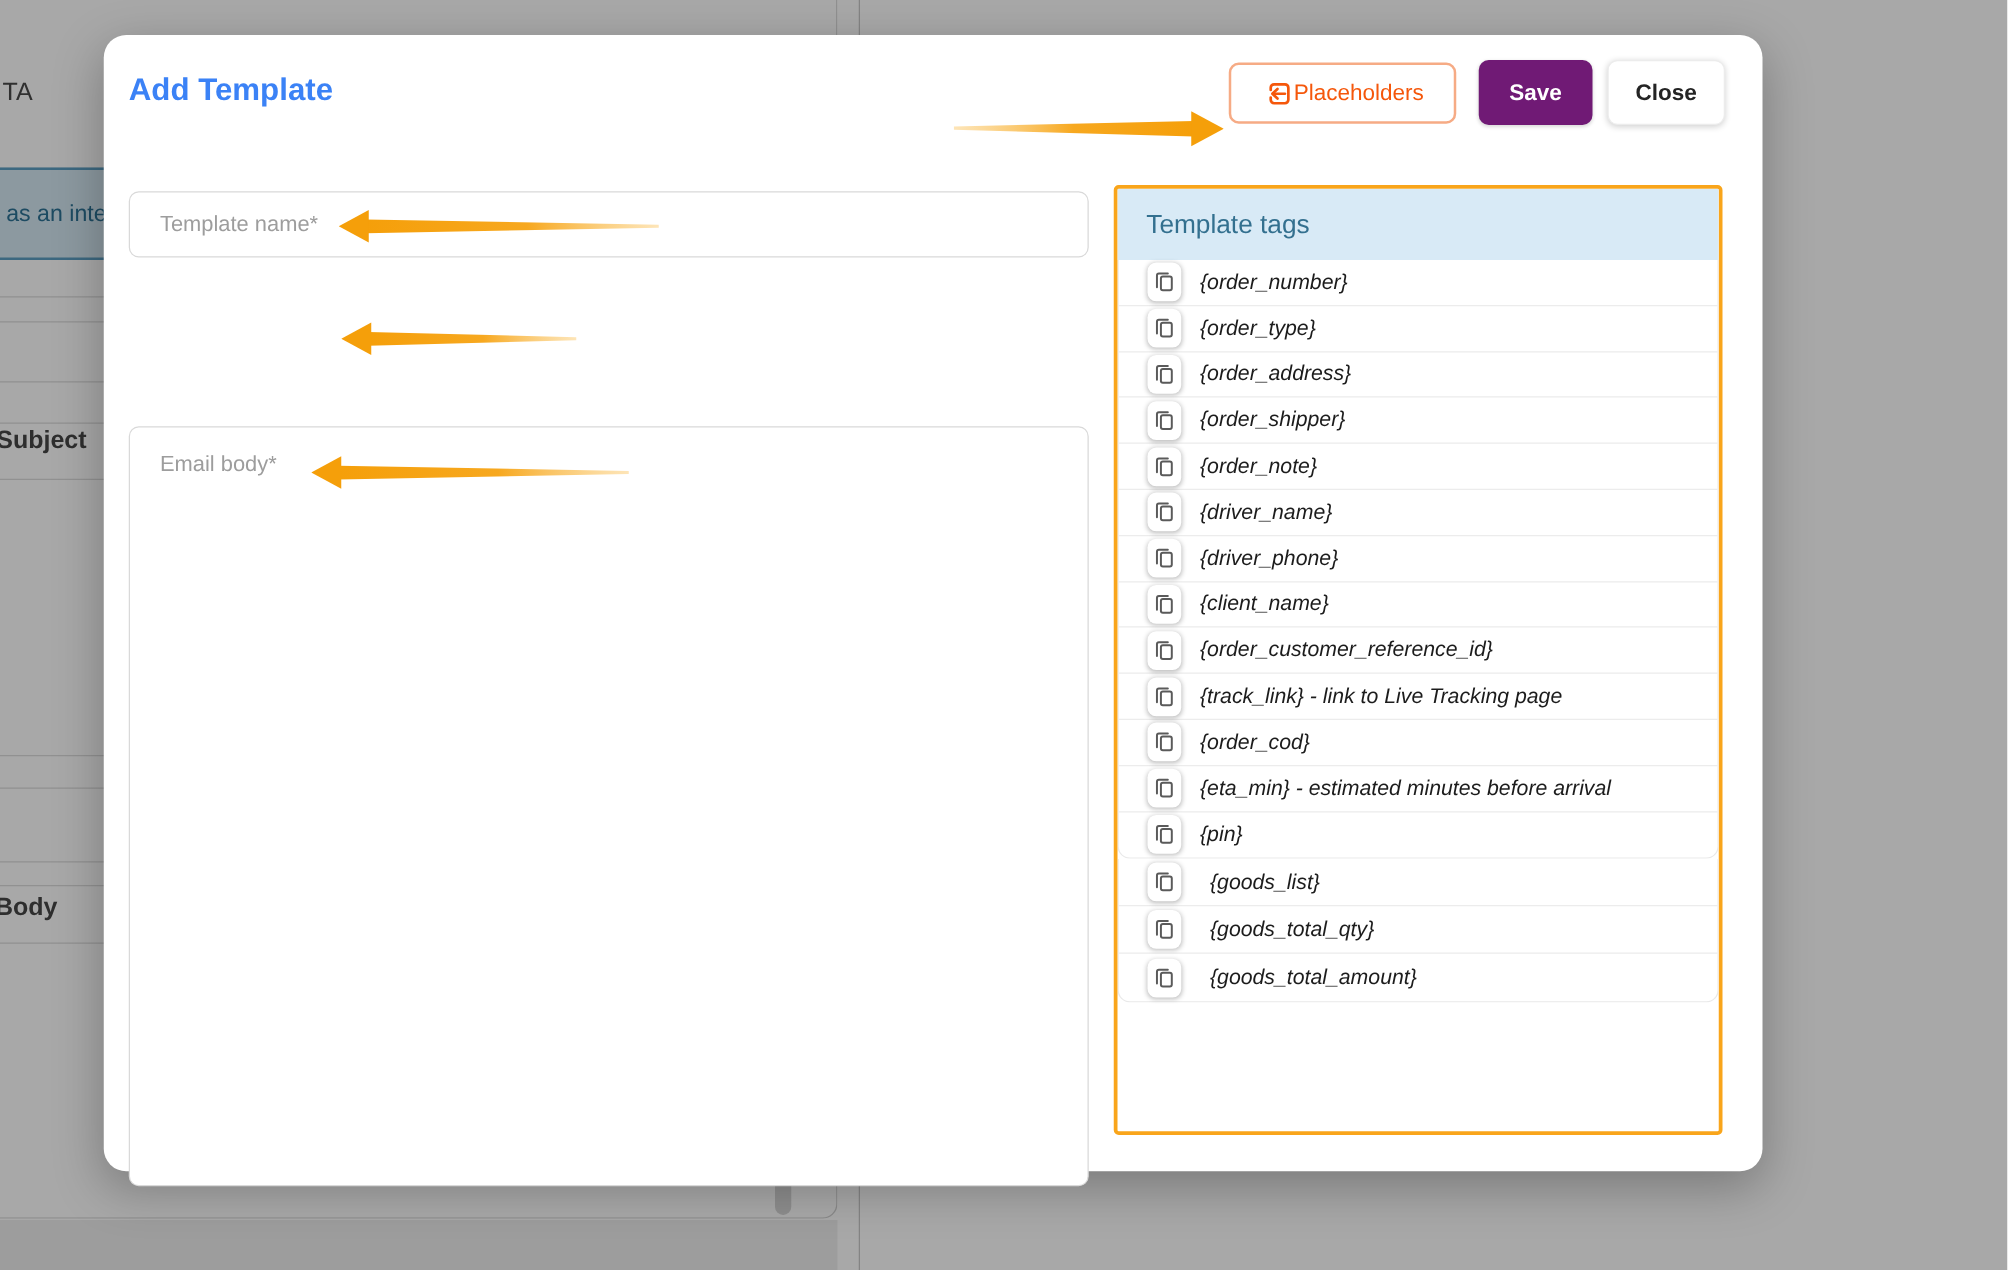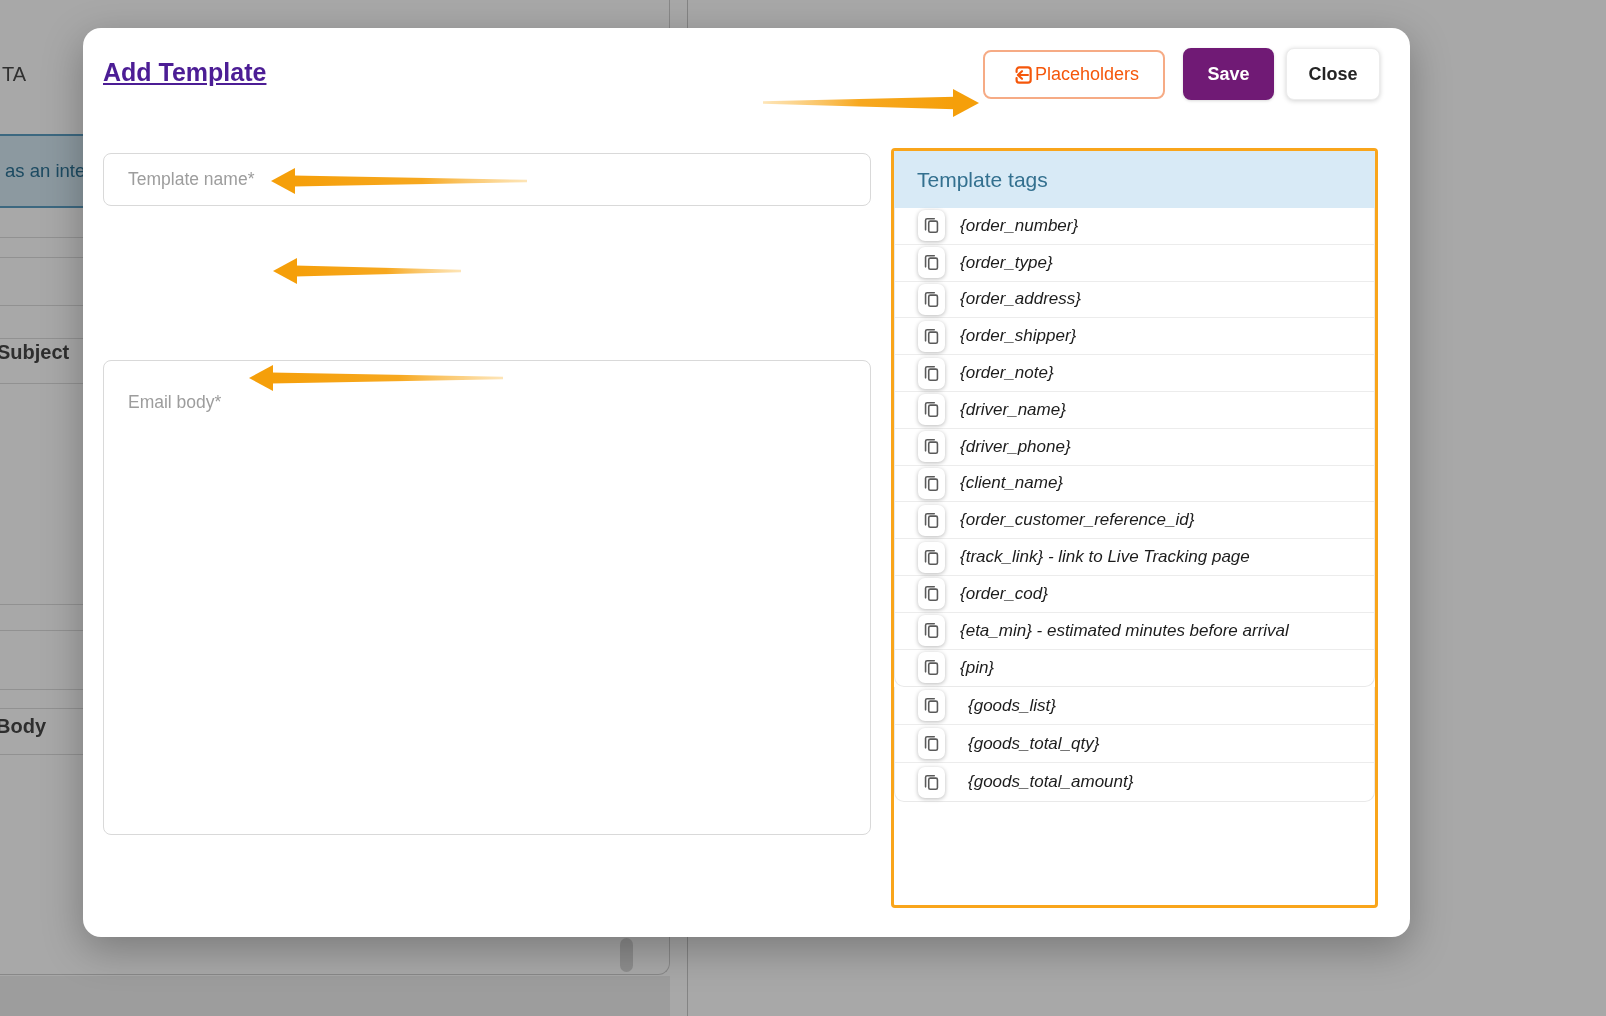--- a/index.html
+++ b/index.html
@@ -19,36 +19,36 @@
   .bg-line { position:absolute; left:0; width:670px; height:1px; background:#dcdcdc; }
   .bg-subject { position:absolute; left:-3px; top:341px; font-size:20px; font-weight:600; color:#474747; }
   .bg-body { position:absolute; left:-4px; top:715px; font-size:20px; font-weight:600; color:#474747; }
 
   
   .overlay { position:absolute; inset:0; background:rgba(0,0,0,0.34); z-index:5; }
 
   
   .modal { position:absolute; left:83px; top:28px; width:1327px; height:909px; background:#fff;
            border-radius:18px; box-shadow:0 12px 40px rgba(0,0,0,0.28); z-index:10; }
-  .modal-title { position:absolute; left:20px; top:30px; font-size:25px; font-weight:700; color:#4c1d95;text-decoration:underline; }
+  .modal-title { position:absolute; left:20px; top:30px; font-size:25px; font-weight:700; color:#3b82f6; }
 
   .btn { position:absolute; display:flex; align-items:center; justify-content:center; 
          border-radius:8px; font-size:18px; cursor:pointer; background:#fff; border:none; font-family:inherit; }
   .btn-placeholders { left:900px; top:22px; width:182px; height:49px; border:2px solid #f6ab85; color:#f5570b; font-weight:500; }
   .btn-save { left:1100px; top:20px; width:91px; height:52px; background:#701a75; color:#fff; font-weight:700;
               box-shadow:0 1px 3px rgba(0,0,0,0.15); }
   .btn-close { left:1203px; top:20px; width:94px; height:52px; color:#242424; font-weight:600;
                border:1px solid #ececec; box-shadow:0 1px 5px rgba(0,0,0,0.18); }
 
   .field { position:absolute; left:20px; width:768px; border:1px solid #d9d9d9; border-radius:8px;
            font-family:inherit; font-size:17.5px; color:#333; background:#fff; outline:none; }
   .field::placeholder { color:#9d9d9d; opacity:1; }
   .field-name { top:125px; height:53px; padding:0 24px; }
   .field-subject { top:219px; height:54px; padding:0 24px; }
-  .field-body { top:332px; height:475px; padding:31px 24px; resize:none; }
+  .field-body { top:313px; height:608px; padding:19px 24px; resize:none; }
 
   .annot { position:absolute; pointer-events:none; }
 
   
   .tags-panel { position:absolute; left:808px; top:120px; width:487px; height:760px; background:#fff;
                 border:3px solid #f9a51b; border-radius:4px; overflow:hidden; }
   .panel-header { height:57px; background:#d8eaf6; display:flex; align-items:center; padding-left:23px;
                   font-size:21px; font-weight:500; color:#33708f; }
   .panel-header-2 { margin-top:21px; height:56px; border-radius:4px; }
   .tag-list { border:1px solid #e9e9e9; border-top:none; border-radius:0 0 10px 10px; background:#fff; }

